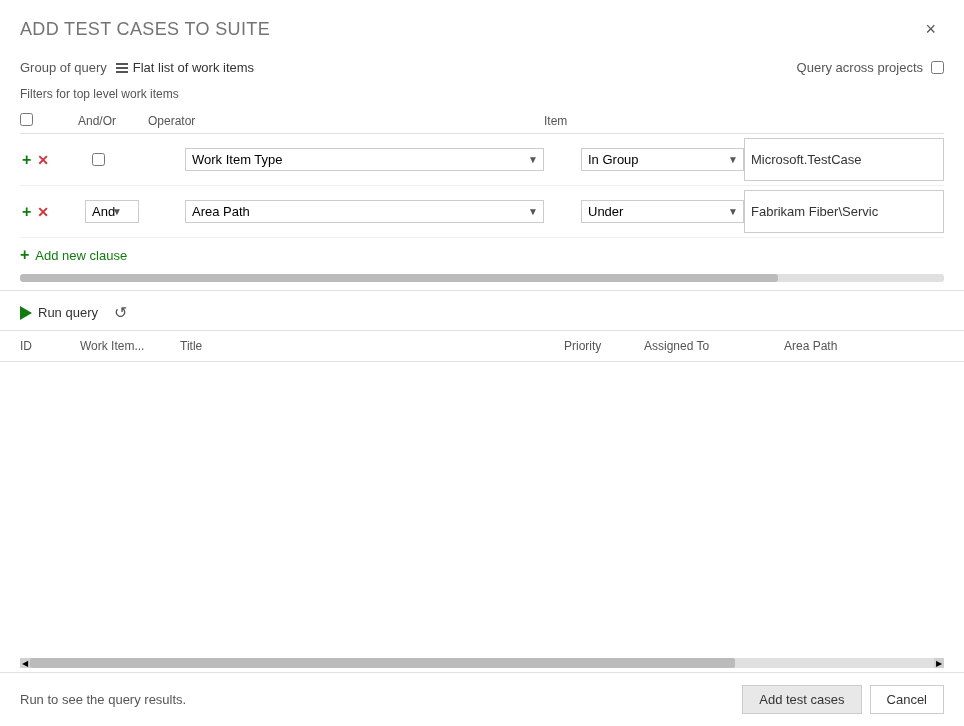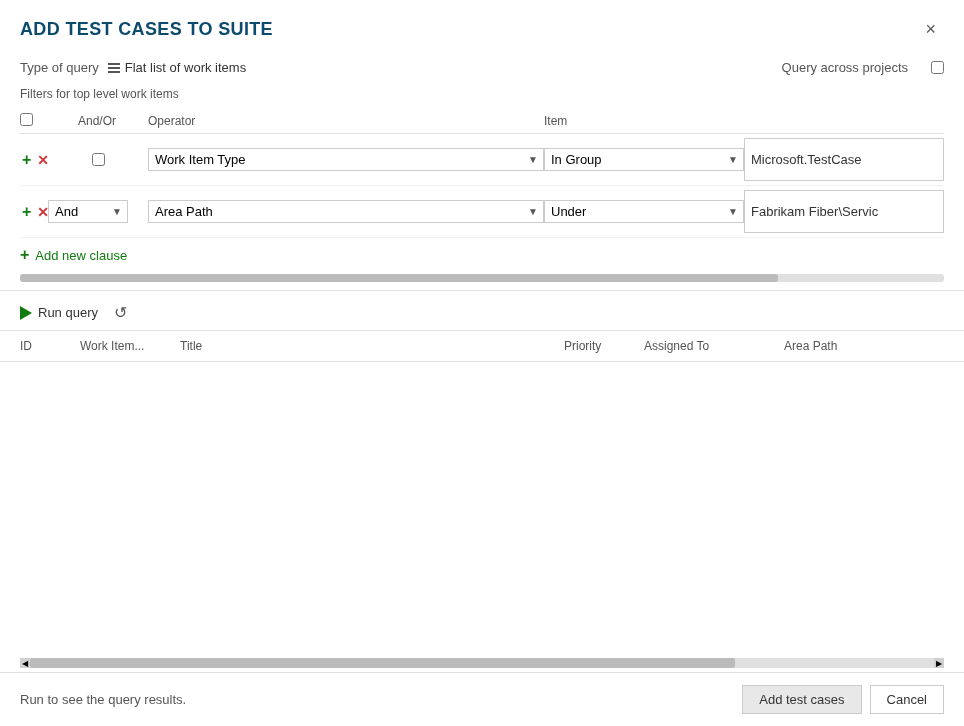--- a/index.html
+++ b/index.html
@@ -23,22 +23,22 @@
     }
     .dialog-header {
       display: flex;
       align-items: center;
       justify-content: space-between;
       padding: 16px 20px 10px 20px;
       border-bottom: none;
     }
     .dialog-title {
       font-size: 18px;
-      font-weight: 700;
-      color: #0c4a6e;
+      font-weight: 400;
+      color: #737373;
       letter-spacing: 0.02em;
     }
     .close-btn {
       background: none;
       border: none;
       cursor: pointer;
       font-size: 18px;
       color: #555;
       padding: 4px 8px;
       line-height: 1;
@@ -65,21 +65,21 @@
     .flat-list-icon {
       display: inline-flex;
       align-items: center;
       gap: 4px;
       color: #333;
     }
     .flat-list-icon svg { vertical-align: middle; }
     .query-across-right {
       display: flex;
       align-items: center;
-      gap: 23px;
+      gap: 8px;
       color: #555;
     }
     .filters-label {
       padding: 4px 20px 8px 20px;
       color: #555;
       font-size: 12px;
     }
     .filters-table {
       padding: 0 20px;
     }
@@ -157,20 +157,21 @@
       align-items: center;
     }
     .select-wrapper select {
       width: 100%;
       padding: 3px 24px 3px 6px;
       border: 1px solid #ccc;
       font-size: 13px;
       background: #fff;
       appearance: none;
       cursor: pointer;
+      margin-left: 37px;
     }
     .select-arrow {
       position: absolute;
       right: 6px;
       pointer-events: none;
       color: #555;
       font-size: 10px;
     }
     .value-cell {
       overflow: hidden;
@@ -290,21 +291,21 @@
 
   <div class="dialog-header">
     <span class="dialog-title">ADD TEST CASES TO SUITE</span>
     <button class="close-btn">×</button>
   </div>
 
   <div class="dialog-body">
 
     <div class="query-type-row">
       <div class="query-type-left">
-        <span class="query-type-label">Type of query</span>
+        <span class="query-type-label">Group of query</span>
         <span class="flat-list-icon">
           <svg width="14" height="14" viewBox="0 0 14 14" fill="none">
             <rect x="1" y="2" width="12" height="2" fill="#555"></rect>
             <rect x="1" y="6" width="12" height="2" fill="#555"></rect>
             <rect x="1" y="10" width="12" height="2" fill="#555"></rect>
           </svg>
           <span>Flat list of work items</span>
         </span>
       </div>
       <div class="query-across-right">

